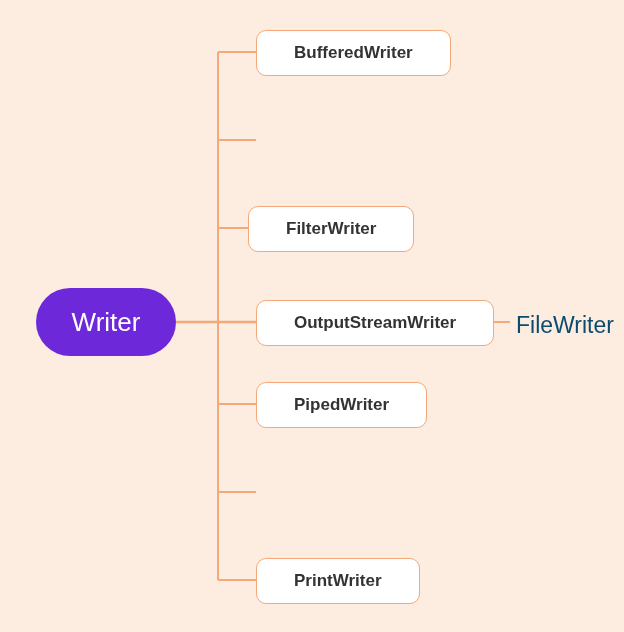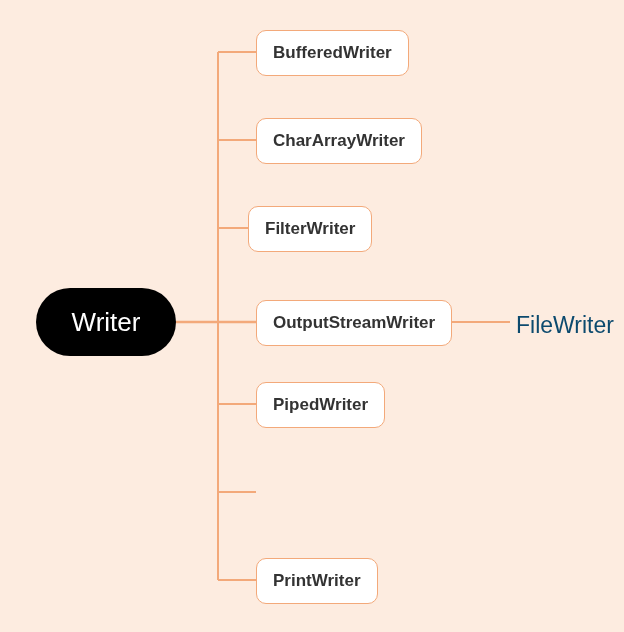--- a/index.html
+++ b/index.html
@@ -15,35 +15,35 @@
     position: relative;
     width: 100%;
     height: 100%;
   }
   .root-node {
     position: absolute;
     left: 36px;
     top: 288px;
     width: 140px;
     height: 68px;
-    background: #000000;
+    background: #6d28d9;
     border-radius: 40px;
     display: flex;
     align-items: center;
     justify-content: center;
     color: #ffffff;
     font-size: 26px;
     font-weight: 500;
   }
   .child-node {
     position: absolute;
     background: #ffffff;
     border: 1px solid #f3a97a;
     border-radius: 10px;
-    padding: 12px 16px;
+    padding: 12px 37px;
     color: #333333;
     font-size: 17px;
     font-weight: 600;
     display: flex;
     align-items: center;
     white-space: nowrap;
   }
   .leaf-label {
     position: absolute;
     color: #0c4a6e;
@@ -82,23 +82,20 @@
     <line x1="450" y1="322" x2="510" y2="322" stroke="#f3a97a" stroke-width="2"></line>
   </svg>
 
   <div class="root-node">
     <span>Writer</span>
   </div>
 
   <div class="child-node" style="left:256px; top:30px;">
     <span>BufferedWriter</span>
   </div>
-  <div class="child-node" style="left:256px; top:118px;">
-    <span>CharArrayWriter</span>
-  </div>
   <div class="child-node" style="left:248px; top:206px;">
     <span>FilterWriter</span>
   </div>
   <div class="child-node" style="left:256px; top:382px;">
     <span>PipedWriter</span>
   </div>
   <div class="child-node" style="left:256px; top:300px;">
     <span>OutputStreamWriter</span>
   </div>
   <div class="child-node" style="left:256px; top:558px;">

